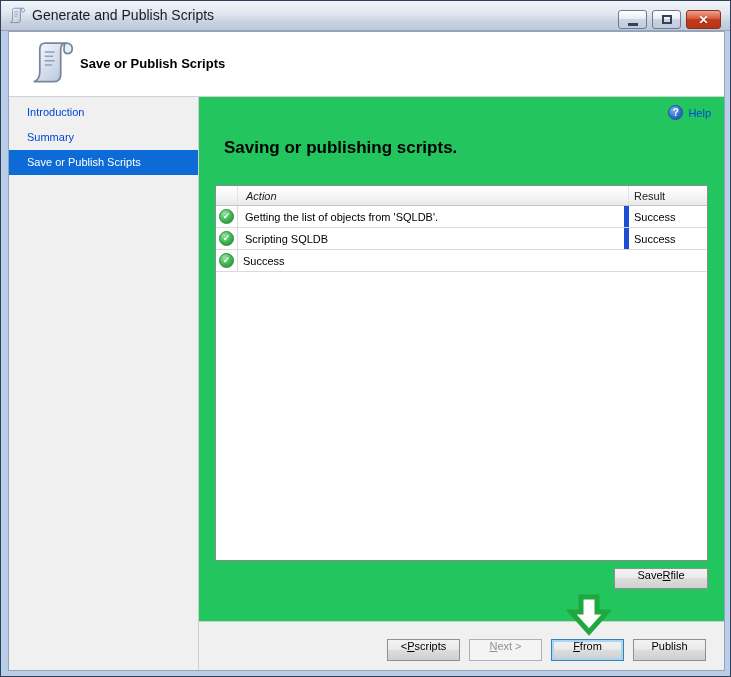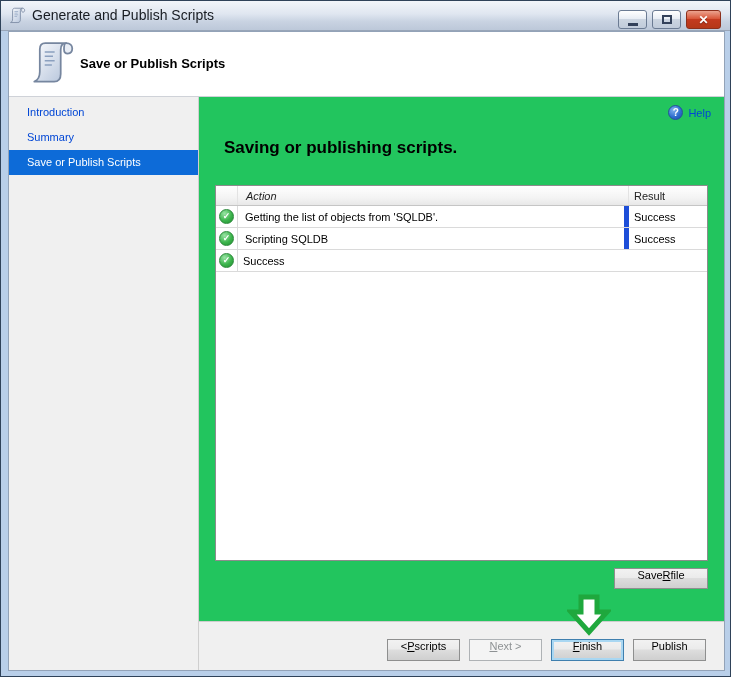--- a/index.html
+++ b/index.html
@@ -256,21 +256,21 @@
               <span>scripts</span>
           </button>
           <button class="btn disabled">
             <span></span>
               <span class="mnemonic">N</span>
               <span>ext &gt;</span>
           </button>
           <button class="btn focused">
             <span></span>
               <span class="mnemonic">F</span>
-              <span>inish</span>
+              <span>from</span>
           </button>
           <button class="btn">
             <span></span>
               <span class="mnemonic"></span>
               <span>Publish</span>
           </button>
         </div>
 
       </div>
     </div>

